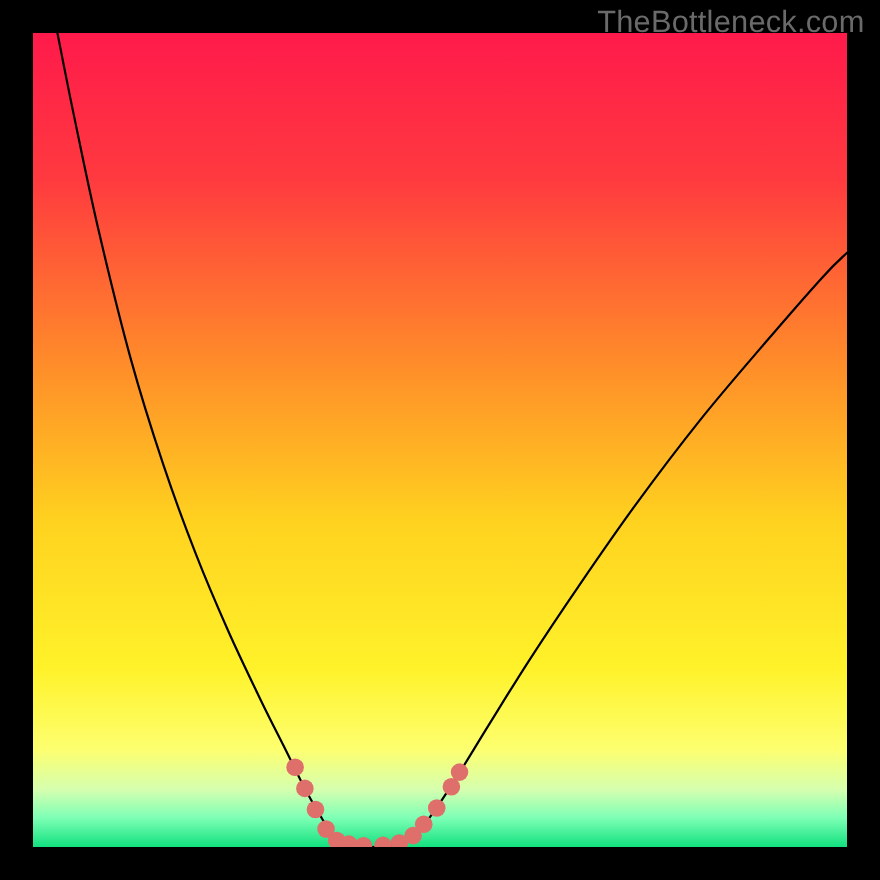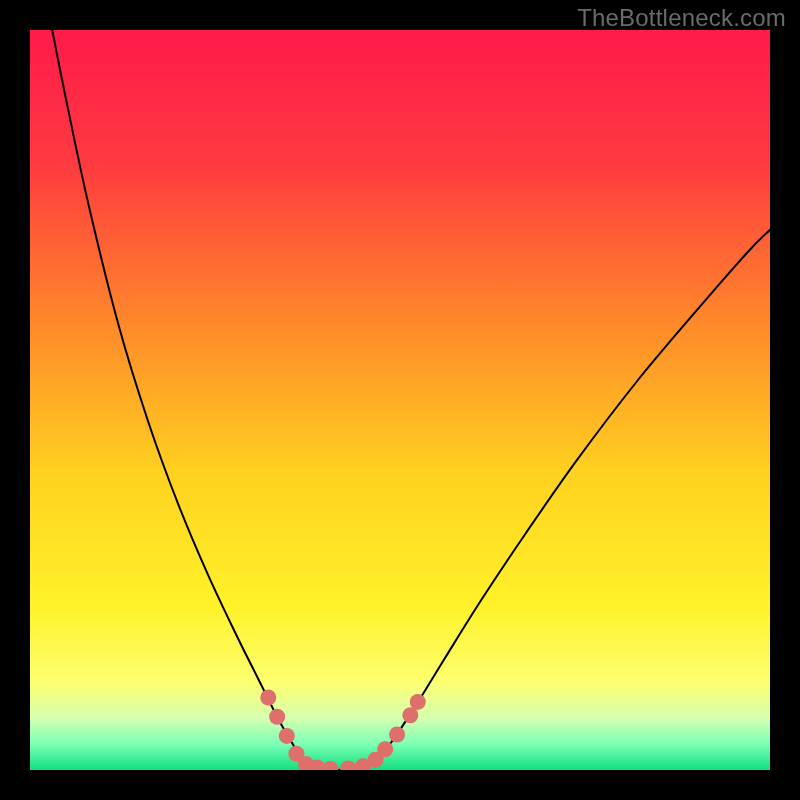--- a/index.html
+++ b/index.html
@@ -17,21 +17,21 @@
     top: 0;
     width: 800px;
     height: 800px;
     background: #000;
   }
   .watermark {
     position: absolute;
     top: 4px;
     right: 14px;
     color: #6a6a6a;
-    font-size: 24px;
+    font-size: 28px;
     letter-spacing: 0.2px;
     font-weight: 400;
     z-index: 10;
   }
   .plot {
     position: absolute;
     left: 30px;
     top: 30px;
     width: 740px;
     height: 740px;

